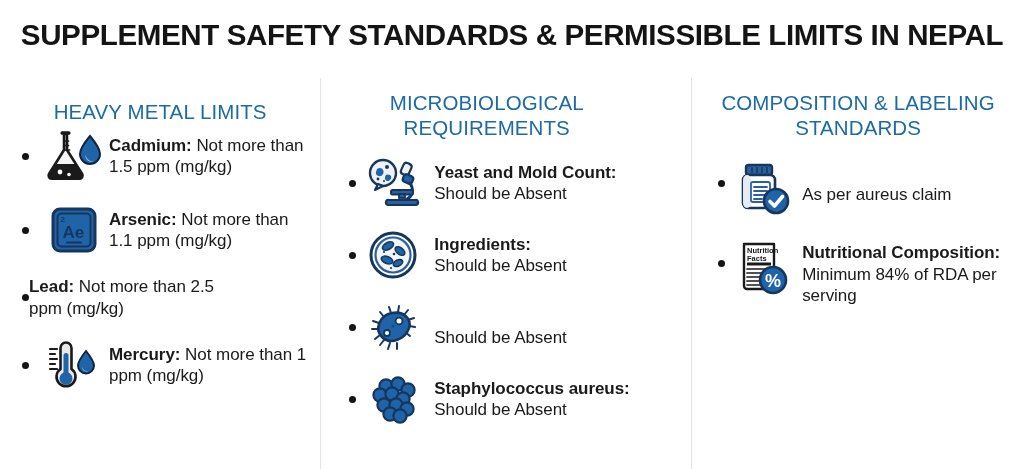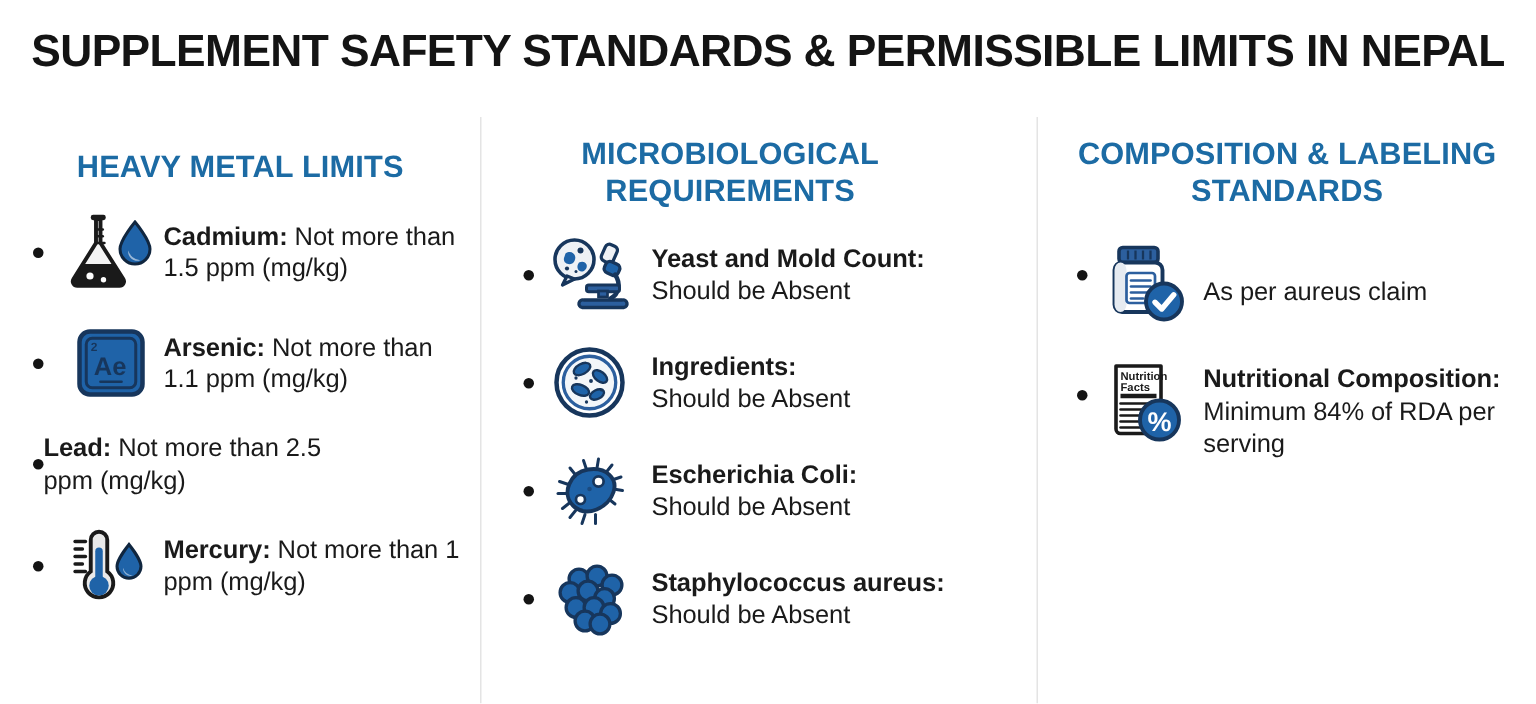--- a/index.html
+++ b/index.html
@@ -35,21 +35,21 @@
     position:relative;
     box-sizing:border-box;
     padding-top:12px;
   }
   .col-1{width:333px;}
   .col-2{width:345px;border-left:1.5px solid #e4e4e4;}
   .col-3{width:346px;border-left:1.5px solid #e4e4e4;margin-left:39px;}
 
   .col-head{
     color:#1c6ba4;
-    font-weight:bold;
+    font-weight:normal;
     font-size:20.5px;
     line-height:25px;
     text-align:center;
     letter-spacing:0.1px;
     padding:0 14px;
   }
   .col-1 .col-head{padding-top:9px;}
   .col-2 .col-head{padding-top:0px;}
   .col-3 .col-head{padding-top:0px;}
 
@@ -75,21 +75,21 @@
   }
   .txt{
     font-size:17px;
     line-height:21.5px;
     color:#1a1a1a;
     letter-spacing:-0.05px;
   }
   .txt b{font-weight:bold;}
 
   
-  .col-1 .items{margin-top:16px;}
+  .col-1 .items{margin-top:4px;}
   .col-1 .item{margin-bottom:18px;padding-left:22px;}
   .col-1 .ic{width:62px;height:56px;margin-left:11px;margin-right:7px;}
   .col-1 .txt{width:206px;}
 
   
   .col-2 .items{margin-top:17px;}
   .col-2 .item{margin-bottom:20px;padding-left:28px;}
   .col-2 .ic{width:60px;height:52px;margin-left:10px;margin-right:8px;}
   .col-2 .txt{width:214px;}
 
@@ -244,21 +244,21 @@
                 <line x1="42" y1="19" x2="48" y2="17"></line>
                   <line x1="43" y1="25" x2="49" y2="26"></line>
                 <line x1="39" y1="31" x2="44" y2="35"></line>
               </g>
               <path d="M16 36 C8 28 14 14 26 12 C38 10 46 18 43 27 C40 37 25 45 16 36 Z" fill="#1f63a8" stroke="#17365c" stroke-width="2.6"></path>
               <circle cx="33" cy="20" r="3.4" fill="#ffffff" stroke="#17365c" stroke-width="1.8"></circle>
               <circle cx="21" cy="32" r="3" fill="#ffffff" stroke="#17365c" stroke-width="1.8"></circle>
               <circle cx="27" cy="25" r="1.5" fill="#17365c" opacity="0.55"></circle>
             </svg>
           </span>
-          <span class="txt"><b>Escherichia Coli:</b><br><span> Should be Absent</span></span>
+          <span class="txt"><br><span> Should be Absent</span></span>
         </li>
 
         <li class="item">
           <span class="bullet"></span>
           <span class="ic">
             <svg width="60" height="52" viewBox="0 0 60 52">
               <g fill="#1f63a8" stroke="#17365c" stroke-width="2.2">
                 <circle cx="20" cy="13" r="6.6"></circle>
                   <circle cx="32" cy="11" r="6.6"></circle>
                 <circle cx="42" cy="17" r="6.6"></circle>

